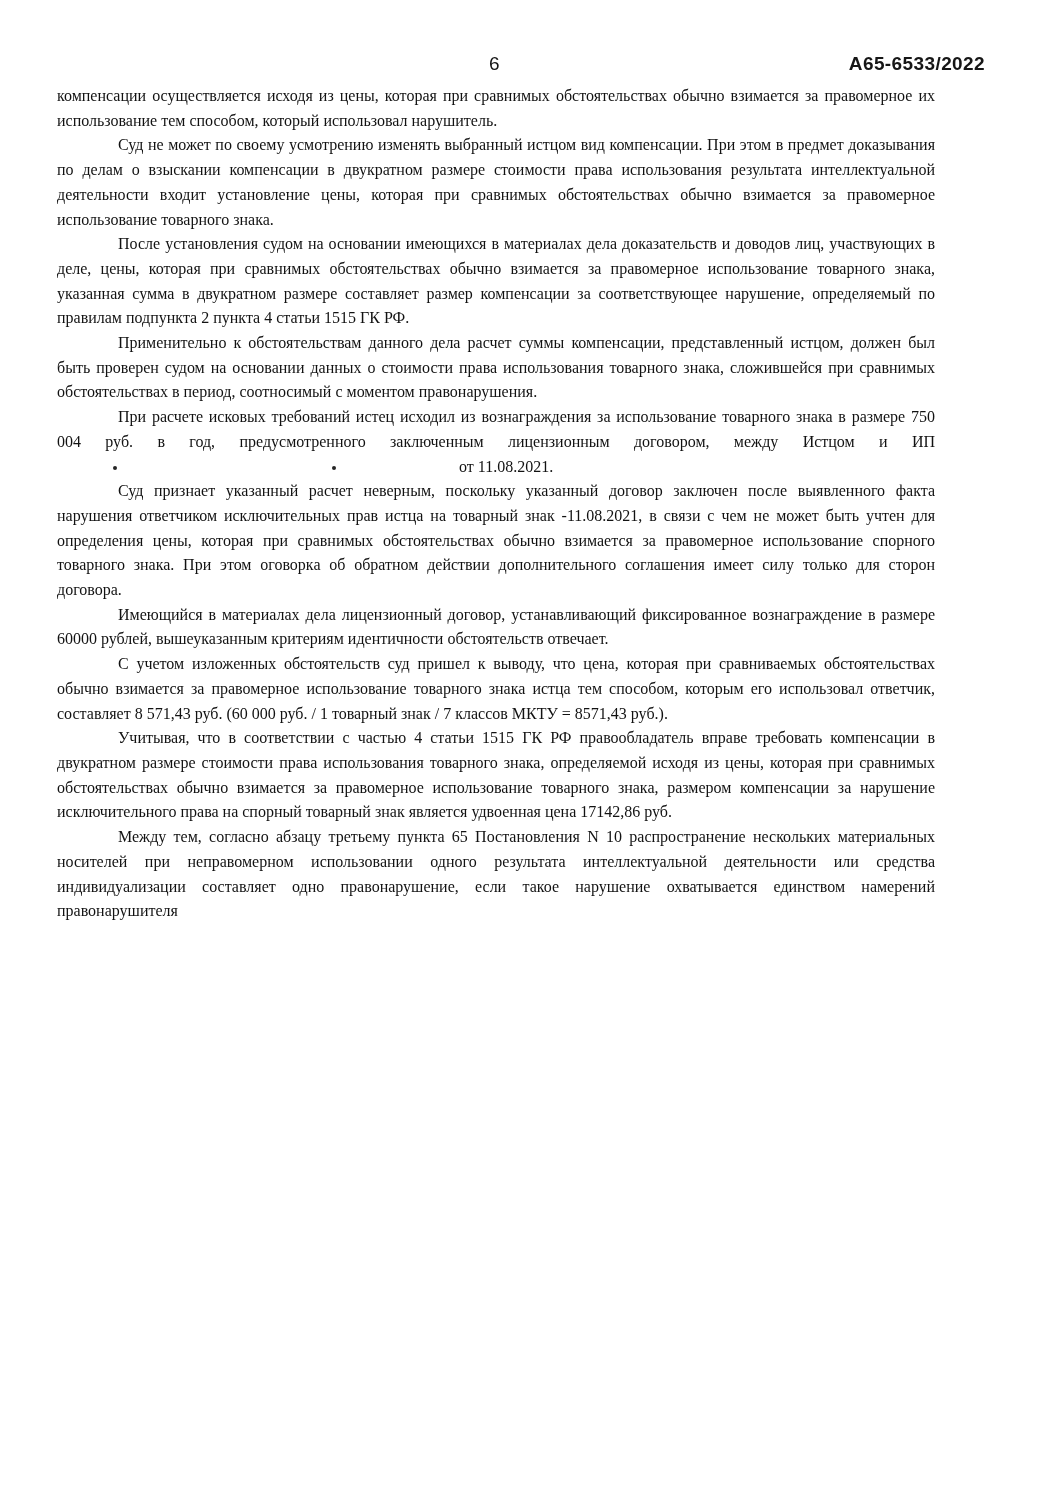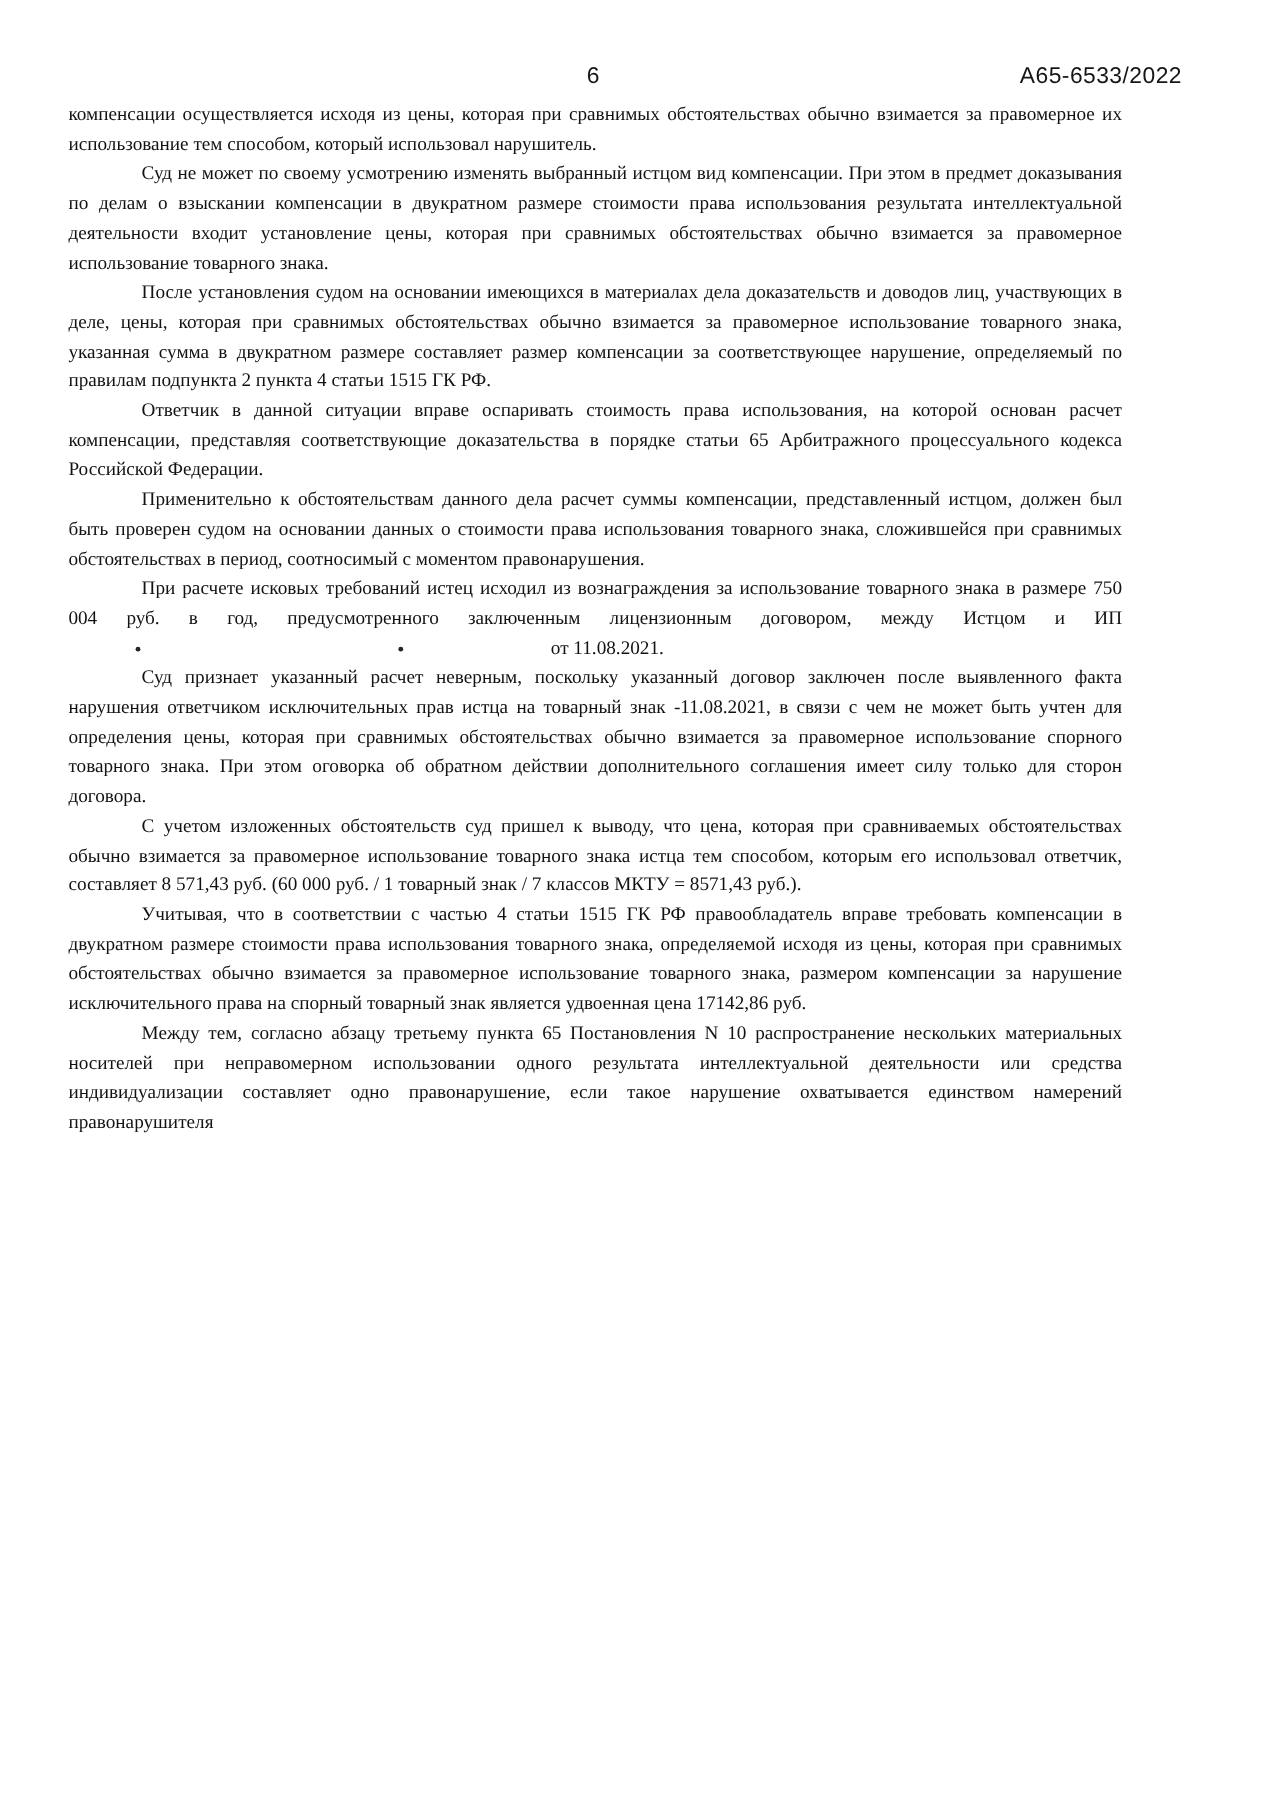--- a/index.html
+++ b/index.html
@@ -18,21 +18,21 @@
     position: absolute;
     top: 53px;
     left: 0;
     right: 0;
     height: 24px;
     font-family: "Liberation Sans", sans-serif;
     font-size: 19px;
     color: #161616;
   }
   .page-num { position: absolute; left: 489px; top: 0; }
-  .case-num { position: absolute; right: 75px; top: 0; letter-spacing: 0.4px; }
+  .case-num { position: absolute; right: 75px; top: 0; letter-spacing: 0.4px; font-weight: bold; }
 
   .content {
     position: absolute;
     left: 57px;
     top: 84px;
     width: 878px;
     font-family: "Liberation Serif", serif;
     font-size: 16px;
     line-height: 24.7px;
     text-align: justify;
@@ -68,28 +68,28 @@
 
   <div class="header">
     <span class="page-num">6</span>
     <span class="case-num">А65-6533/2022</span>
   </div>
 
   <div class="content">
     <p class="para no-indent">компенсации осуществляется исходя из цены, которая при сравнимых обстоятельствах обычно взимается за правомерное их использование тем способом, который использовал нарушитель.</p>
     <p class="para">Суд не может по своему усмотрению изменять выбранный истцом вид компенсации. При этом в предмет доказывания по делам о взыскании компенсации в двукратном размере стоимости права использования результата интеллектуальной деятельности входит установление цены, которая при сравнимых обстоятельствах обычно взимается за правомерное использование товарного знака.</p>
     <p class="para">После установления судом на основании имеющихся в материалах дела доказательств и доводов лиц, участвующих в деле, цены, которая при сравнимых обстоятельствах обычно взимается за правомерное использование товарного знака, указанная сумма в двукратном размере составляет размер компенсации за соответствующее нарушение, определяемый по правилам подпункта 2 пункта 4 статьи 1515 ГК РФ.</p>
-    <p class="para">Ответчик в данной ситуации вправе оспаривать стоимость права использования, на которой основан расчет компенсации, представляя соответствующие доказательства в порядке статьи 65 Арбитражного процессуального кодекса Российской Федерации.</p>
     <p class="para">Применительно к обстоятельствам данного дела расчет суммы компенсации, представленный истцом, должен был быть проверен судом на основании данных о стоимости права использования товарного знака, сложившейся при сравнимых обстоятельствах в период, соотносимый с моментом правонарушения.</p>
 
     <p class="para">
       <span>При расчете исковых требований истец исходил из вознаграждения за использование товарного знака в размере 750 004 руб. в год, предусмотренного заключенным лицензионным договором, между Истцом и ИП</span>
       <span class="redact-gap"><i class="rdot"></i><i class="rdot rdot2"></i></span>
       <span>от 11.08.2021.</span>
     </p>
 
     <p class="para">Суд признает указанный расчет неверным, поскольку указанный договор заключен после выявленного факта нарушения ответчиком исключительных прав истца на товарный знак -11.08.2021, в связи с чем не может быть учтен для определения цены, которая при сравнимых обстоятельствах обычно взимается за правомерное использование спорного товарного знака. При этом оговорка об обратном действии дополнительного соглашения имеет силу только для сторон договора.</p>
+    <p class="para">Имеющийся в материалах дела лицензионный договор, устанавливающий фиксированное вознаграждение в размере 60000 рублей, вышеуказанным критериям идентичности обстоятельств отвечает.</p>
     <p class="para">С учетом изложенных обстоятельств суд пришел к выводу, что цена, которая при сравниваемых обстоятельствах обычно взимается за правомерное использование товарного знака истца тем способом, которым его использовал ответчик, составляет 8 571,43 руб. (60 000 руб. / 1 товарный знак / 7 классов МКТУ = 8571,43 руб.).</p>
     <p class="para">Учитывая, что в соответствии с частью 4 статьи 1515 ГК РФ правообладатель вправе требовать компенсации в двукратном размере стоимости права использования товарного знака, определяемой исходя из цены, которая при сравнимых обстоятельствах обычно взимается за правомерное использование товарного знака, размером компенсации за нарушение исключительного права на спорный товарный знак является удвоенная цена 17142,86 руб.</p>
     <p class="para">Между тем, согласно абзацу третьему пункта 65 Постановления N 10 распространение нескольких материальных носителей при неправомерном использовании одного результата интеллектуальной деятельности или средства индивидуализации составляет одно правонарушение, если такое нарушение охватывается единством намерений правонарушителя</p>
   </div>
 
 </div>
 
 </body></html>

